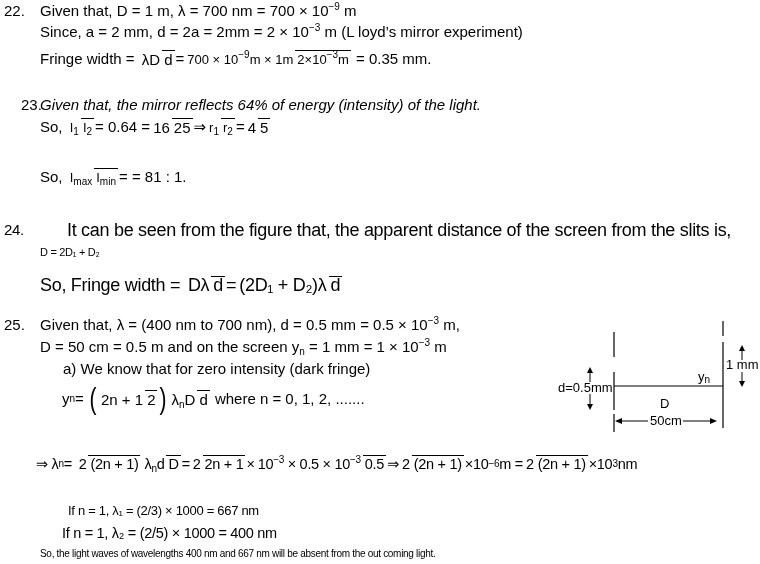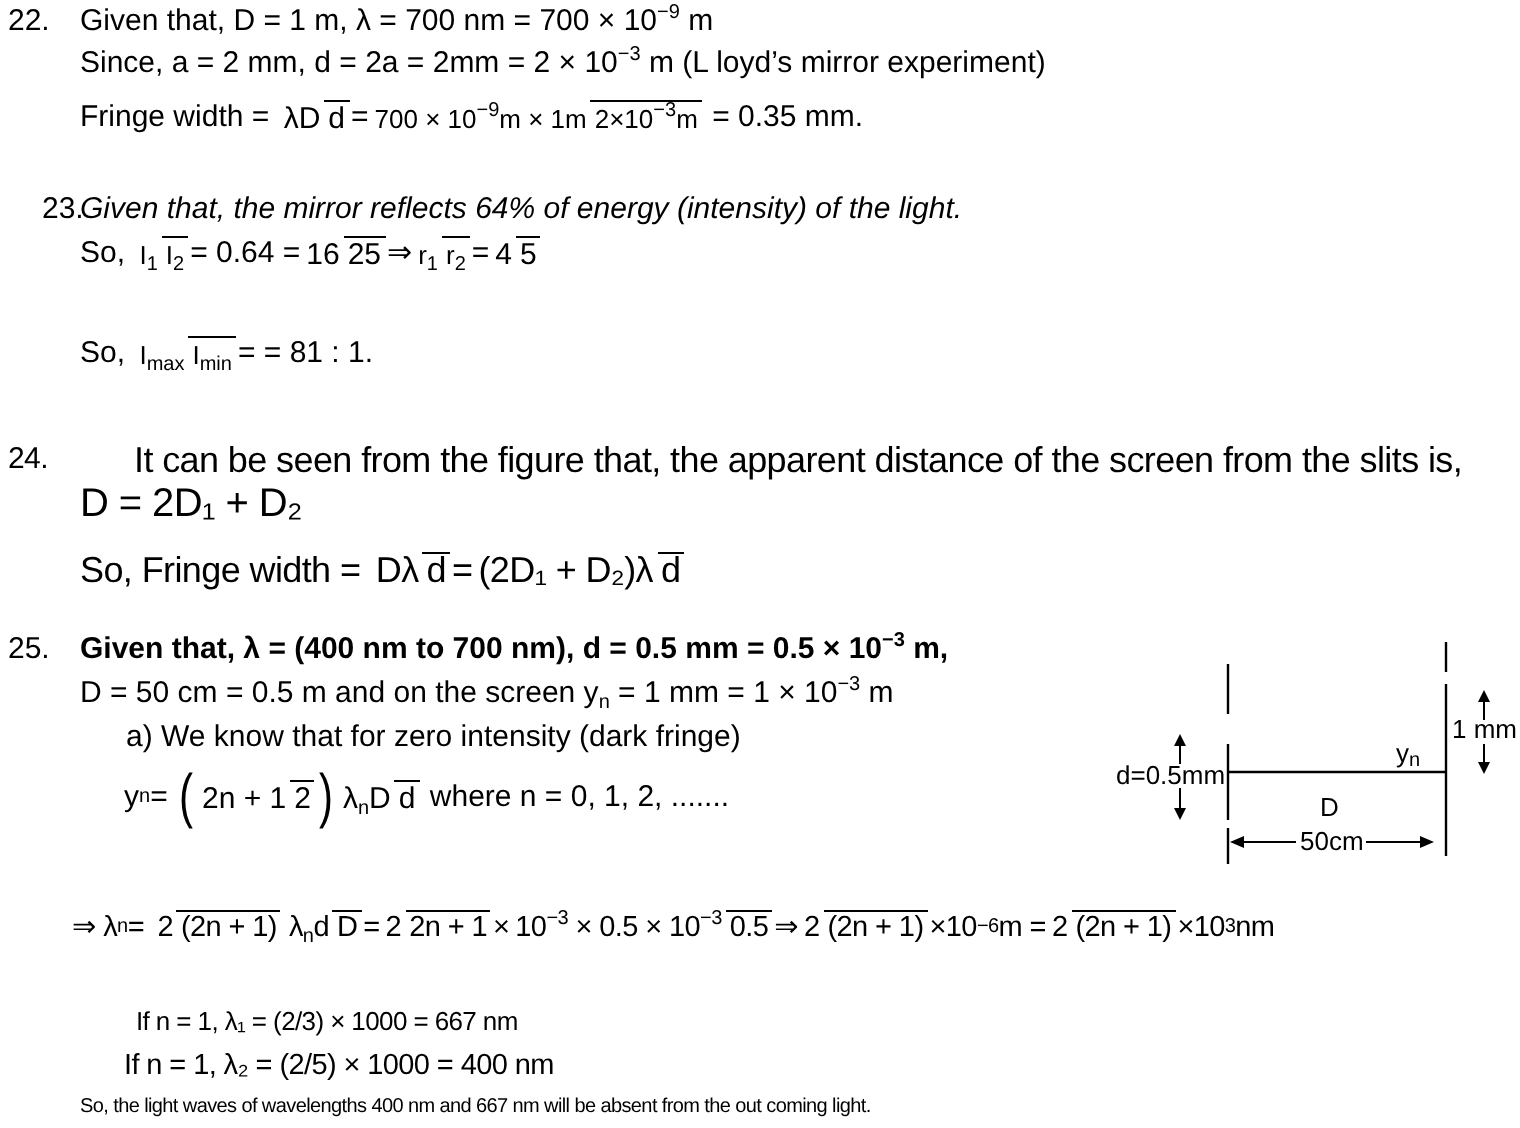--- a/index.html
+++ b/index.html
@@ -66,36 +66,36 @@
   <span class="frac sm">
       <span class="num"><span>I</span><sub>max</sub></span>
       <span class="den"><span>I</span><sub>min</sub></span>
     </span>
   <span>=</span>
   &nbsp;<span>= 81 : 1.</span>
 </div>
 
 <div class="abs narrow" style="left:4px; top:221px;">24.</div>
 <div class="abs narrow" style="left:40px; top:221px; font-size:18px;margin-left:27px;">It can be seen from the figure that, the apparent distance of the screen from the slits is,</div>
-<div class="abs narrow" style="left:40px; top:243px; font-size:20px;">D = 2D₁ + D₂</div>
+<div class="abs narrow" style="left:40px; top:243px; font-size:11px;">D = 2D₁ + D₂</div>
 <div class="abs row narrow" style="left:40px; top:276px; font-size:18px;">
   <span>So, Fringe width =</span>&nbsp;
   <span class="frac">
       <span class="num">Dλ</span>
       <span class="den">d</span>
     </span>
   <span>=</span>
   <span class="frac">
       <span class="num">(2D₁ + D₂)λ</span>
       <span class="den">d</span>
     </span>
 </div>
 
 <div class="abs" style="left:4px; top:316px;">25.</div>
-<div class="abs" style="left:40px; top:316px;font-weight:bold;"><span>Given that, λ = (400 nm to 700 nm), d = 0.5 mm = 0.5 × 10</span><sup>−3</sup><span> m,</span></div>
+<div class="abs" style="left:40px; top:316px;"><span>Given that, λ = (400 nm to 700 nm), d = 0.5 mm = 0.5 × 10</span><sup>−3</sup><span> m,</span></div>
 <div class="abs" style="left:40px; top:338px;"><span>D = 50 cm = 0.5 m and on the screen y</span><sub>n</sub><span> = 1 mm = 1 × 10</span><sup>−3</sup><span> m</span></div>
 <div class="abs" style="left:63px; top:360px;">a)  We know that for zero intensity (dark fringe)</div>
 <div class="abs row" style="left:62px; top:384px;">
   <span>y</span><sub>n</sub><span> =</span>&nbsp;
   <span class="paren">(</span>
   <span class="frac">
       <span class="num">2n + 1</span>
       <span class="den" style="border-top:1px solid #000;">2</span>
     </span>
   <span class="paren">)</span>

